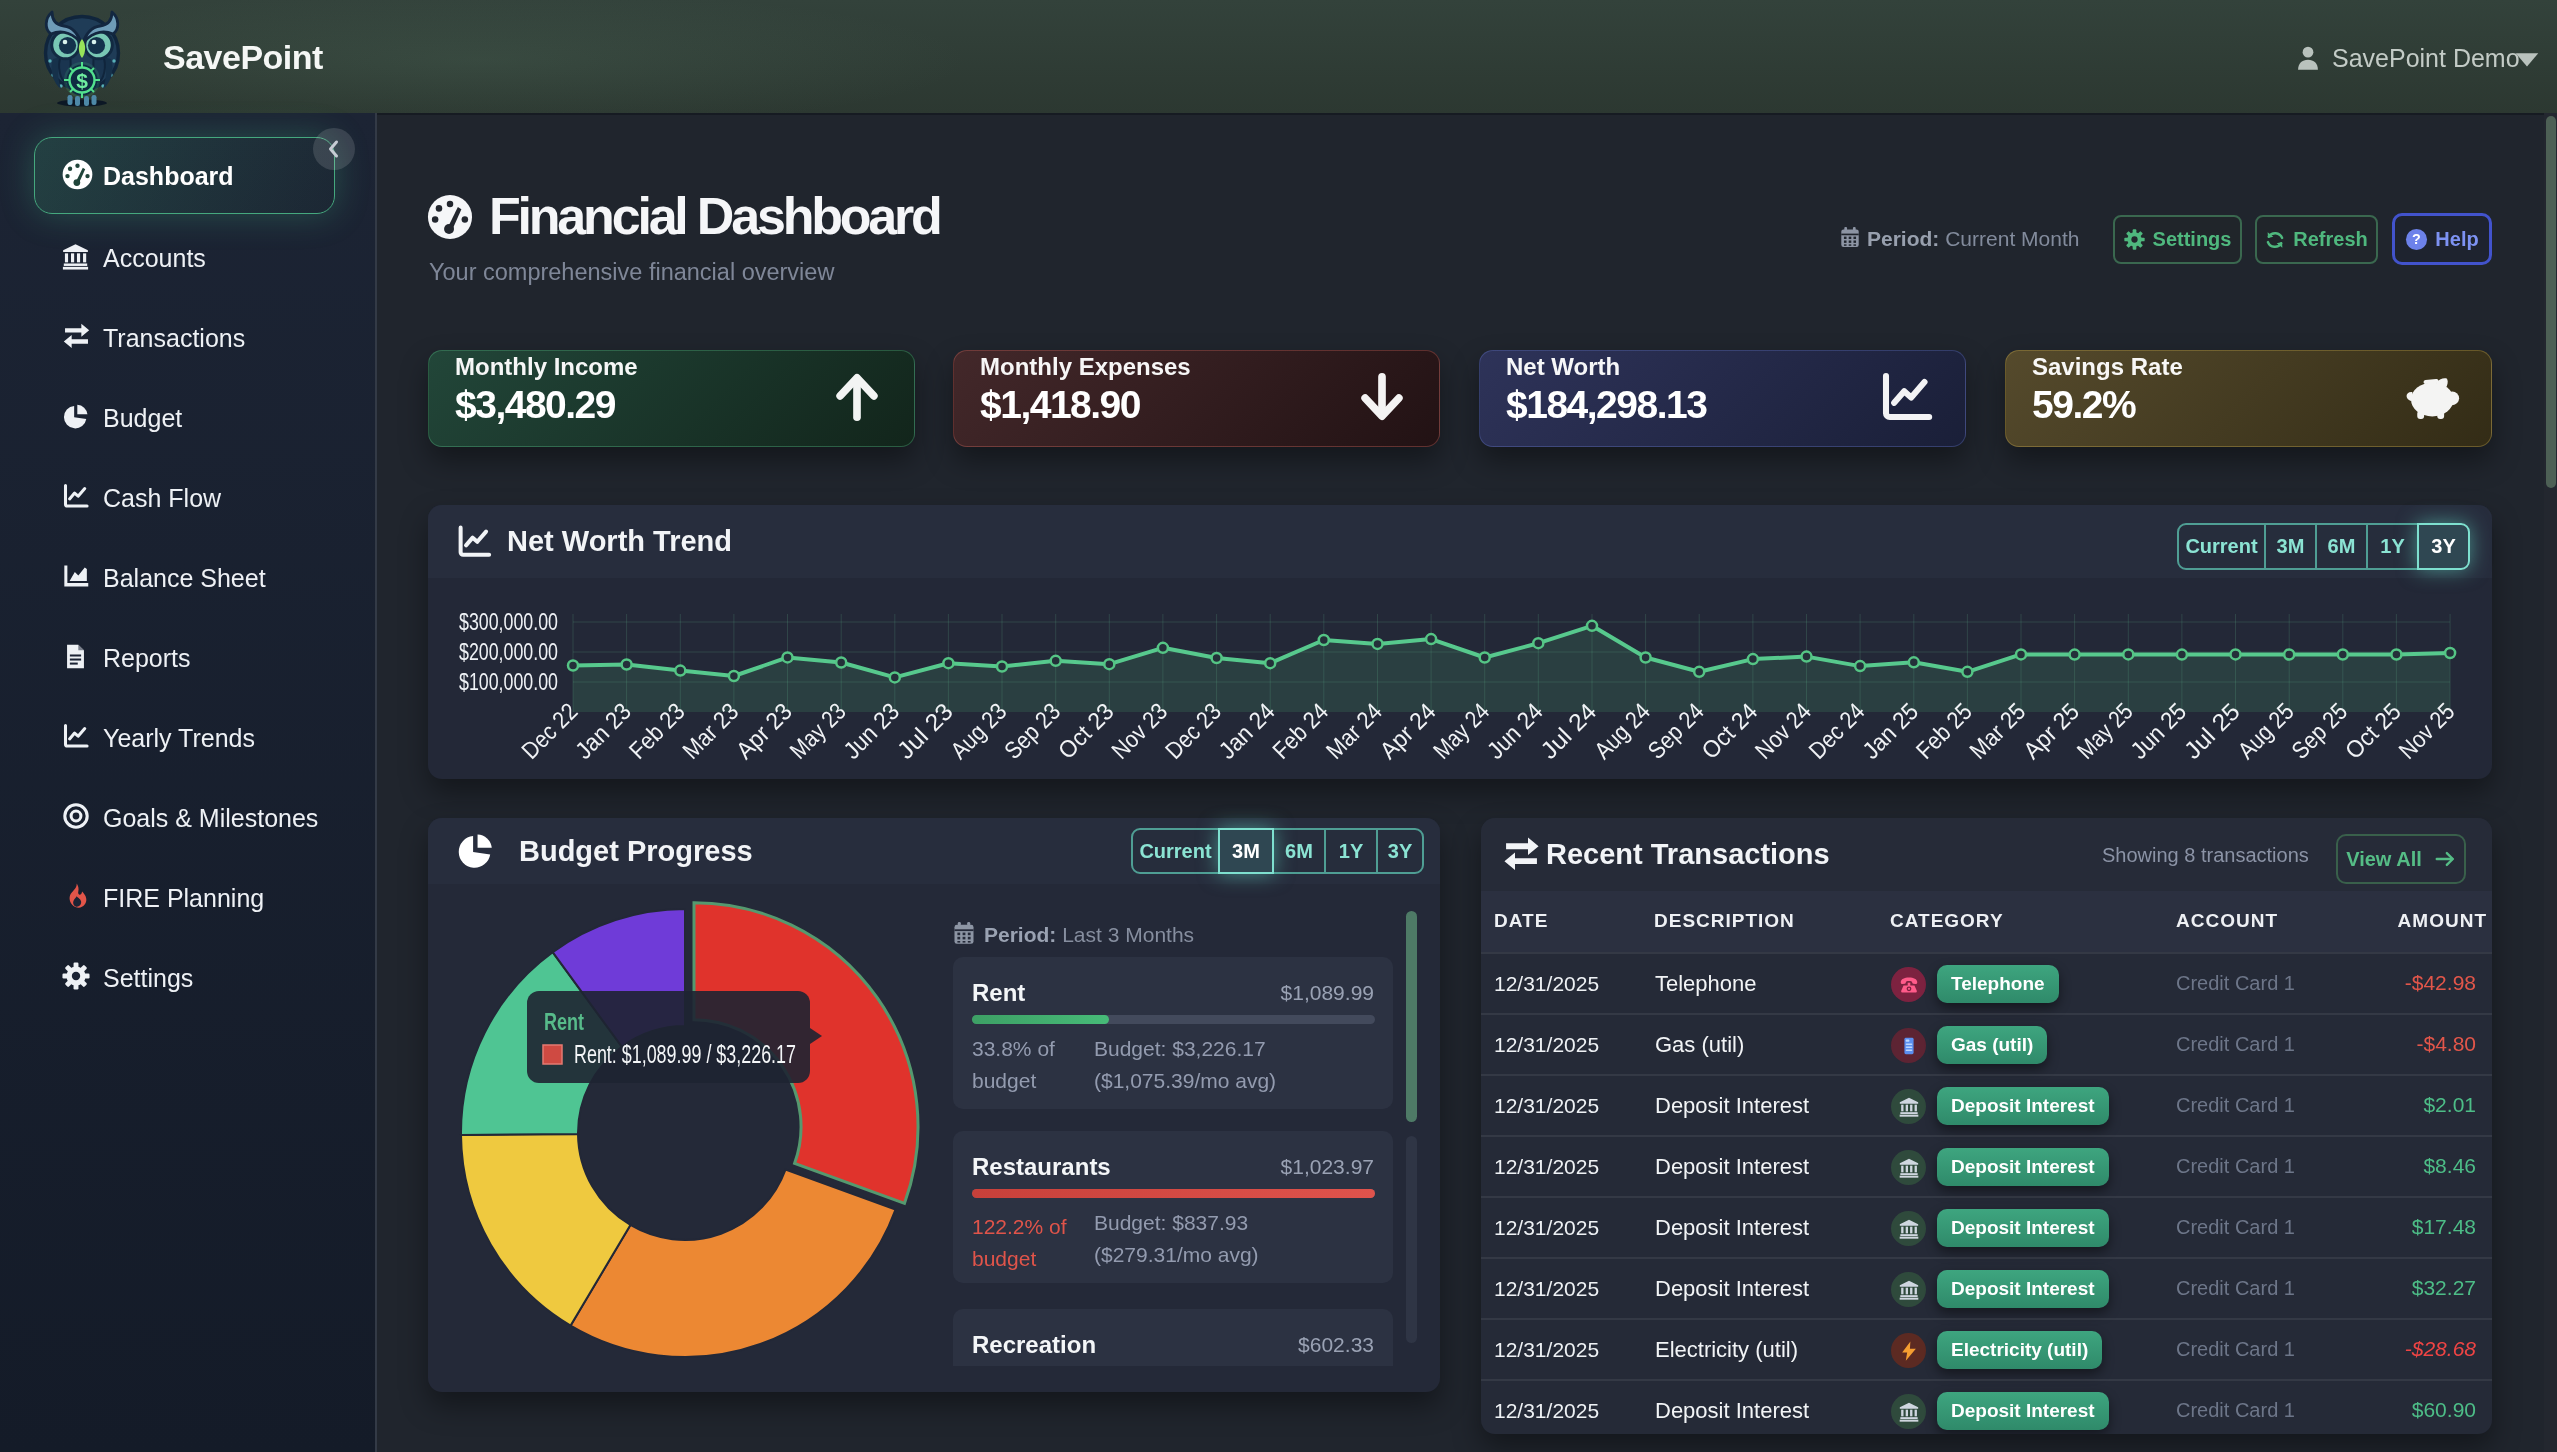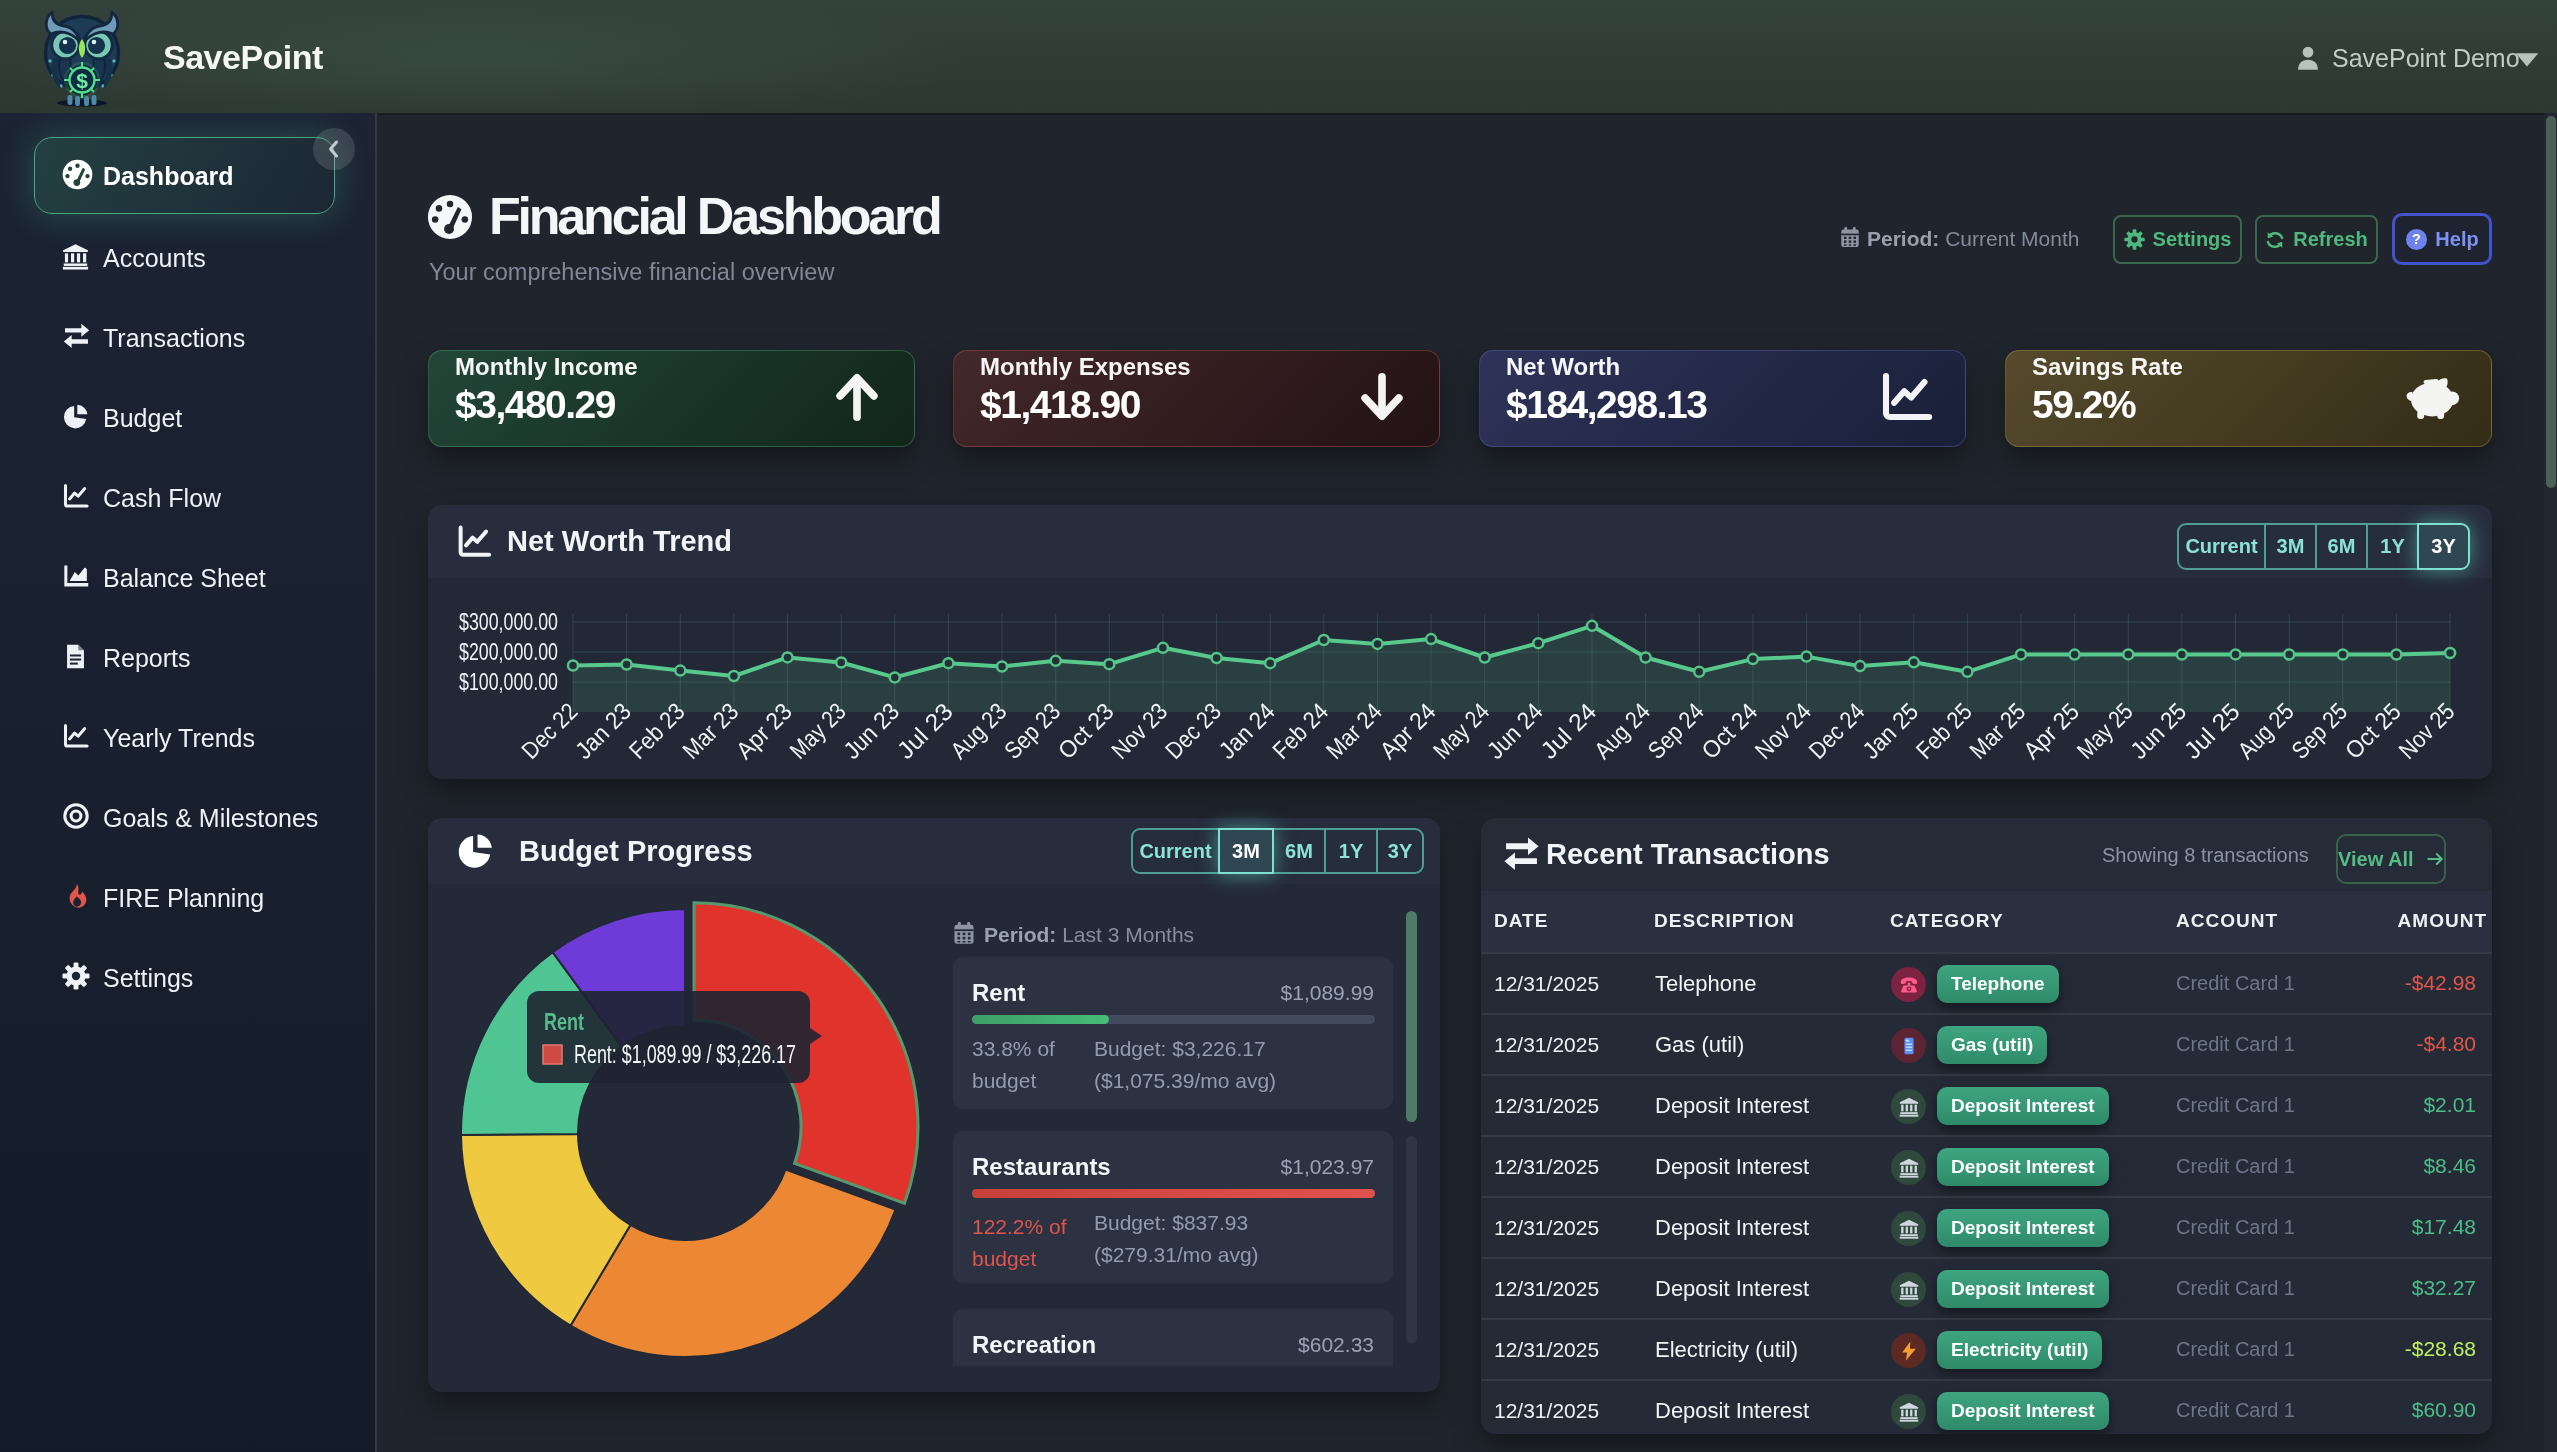--- a/index.html
+++ b/index.html
@@ -540,21 +540,21 @@
   <text x="47" y="72" font-size="26" fill="#f4f6f8" textLength="222" lengthAdjust="spacingAndGlyphs">Rent: $1,089.99 / $3,226.17</text>
 </svg>
 <div class="card" style="left:1481px;top:818px;width:1011px;height:616px;background:#252a37;overflow:hidden;">
   <div style="position:absolute;left:0;top:0;right:0;height:73px;background:#262b38;border-radius:14px 14px 0 0;"></div>
   <div class="abs" style="left:21px;top:17px;height:39px;"><svg width="39" height="39" viewBox="0 0 24 24" fill="#f2f4f7">
         <path d="M2.5 7.2 H16 V3.6 L22.5 9 L16 14.4 V10.8 H2.5 Z" transform="translate(0,-2.1)"></path>
         <path d="M21.5 16.2 H8 V12.6 L1.5 18 L8 23.4 V19.8 H21.5 Z" transform="translate(0,-1.9)"></path>
       </svg></div>
   <div class="ctitle abs" style="left:65px;top:20px;font-size:29px;">Recent Transactions</div>
   <div class="abs" style="left:621px;top:26px;font-size:20px;color:#8b93a6;">Showing 8 transactions</div>
-  <div class="abs" style="left:855px;top:16px;width:110px;height:50px;border:2px solid #39604b;border-radius:10px;
+  <div class="abs" style="left:855px;top:16px;width:130px;height:50px;border:2px solid #39604b;border-radius:10px;
     display:flex;align-items:center;justify-content:center;gap:12px;">
     <span style="font-size:20px;font-weight:bold;color:#55bd86;">View All</span>
       <svg width="22" height="22" viewBox="0 0 24 24" fill="none" stroke="#55bd86" stroke-width="2.6" stroke-linecap="round" stroke-linejoin="round">
         <path d="M3 12 H20"></path>
         <path d="M14 5.5 L20.5 12 L14 18.5"></path>
       </svg>
     </div>
   <div class="abs" style="left:0;top:73px;width:1011px;height:61px;background:#2b3040;">
     <span class="thead" style="left:13px;">DATE</span>
     <span class="thead" style="left:173px;">DESCRIPTION</span>
@@ -671,21 +671,21 @@
     <div class="trow" style="top:500px;">
       <div class="tdate">12/31/2025</div>
       <div class="tdesc">Electricity (util)</div>
       <div class="cico" style="background:#5c2a22;">
         <svg width="22" height="22" viewBox="0 0 24 24" fill="#f59d31">
           <path d="M13.5 1.5 L4.5 13.5 H10 L8.5 22.5 L19.5 9.5 H13 Z"></path>
         </svg>
       </div>
       <div class="cpill">Electricity (util)</div>
       <div class="tacct">Credit Card 1</div>
-      <div class="tamt" style="color:#bef264;">-$28.68</div>
+      <div class="tamt" style="color:#ef4444;font-style:italic;">-$28.68</div>
     </div>
     <div class="trow" style="top:561px;">
       <div class="tdate">12/31/2025</div>
       <div class="tdesc">Deposit Interest</div>
       <div class="cico" style="background:#2f4a3c;">
         <svg width="20" height="20" viewBox="0 0 24 24" fill="#cfd6df">
           <path d="M12 1 L23 6.4 V8 H1 V6.4 Z"></path>
           <rect x="2.6" y="9.2" width="2.8" height="8"></rect>
           <rect x="8" y="9.2" width="2.8" height="8"></rect>
           <rect x="13.3" y="9.2" width="2.8" height="8"></rect>

